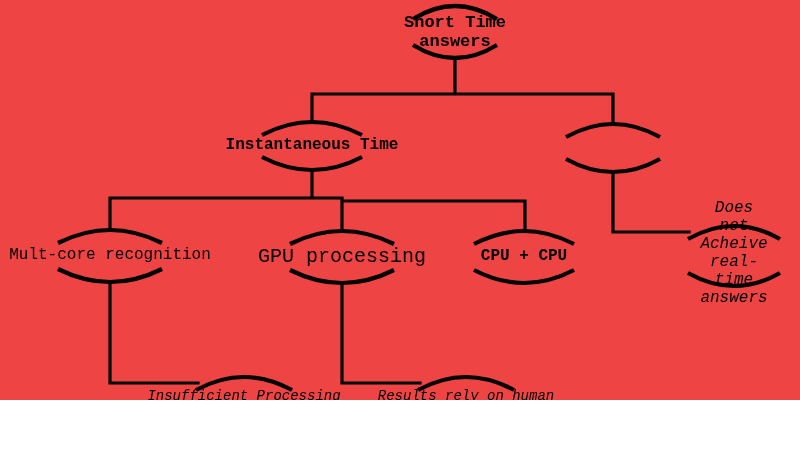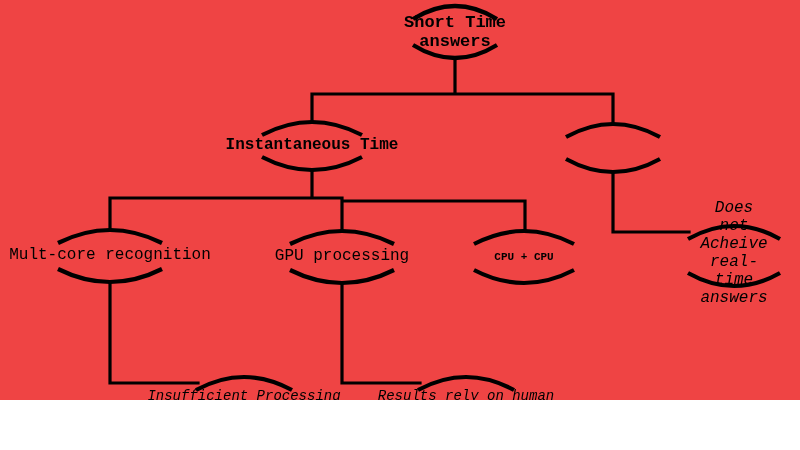--- a/index.html
+++ b/index.html
@@ -73,21 +73,21 @@
       <path class="arc" d="M 688 273 Q 734 299 780 273"></path>
       <path class="arc" d="M 196 390 Q 244 364 292 390"></path>
       <path class="arc" d="M 196 424 Q 244 450 292 424"></path>
       <path class="arc" d="M 418 390 Q 466 364 514 390"></path>
       <path class="arc" d="M 418 424 Q 466 450 514 424"></path>
     </svg>
 <div class="node bold" style="left: 455px; top: 32px; font-size: 17px;">Short Time
 answers</div>
     <div class="node bold" style="left: 312px; top: 146px; font-size: 16px;">Instantaneous Time</div>
     <div class="node" style="left: 110px; top: 256px; font-size: 16px;">Mult-core recognition</div>
-    <div class="node" style="left: 342px; top: 257px; font-size: 16px;">GPU processing</div>
-    <div class="node bold" style="left: 524px; top: 257px; font-size: 11px;">CPU + CPU</div>
+    <div class="node" style="left: 342px; top: 257px; font-size: 20px;">GPU processing</div>
+    <div class="node bold" style="left: 524px; top: 257px; font-size: 16px;">CPU + CPU</div>
     <div class="node italic" style="left: 734px; top: 254px; font-size: 16px;">Does not Acheive
 real-time answers</div>
     <div class="node italic" style="left: 466px; top: 405px; font-size: 14px;">Results rely on human
 eyes color recognition</div>
     <div class="node italic" style="left: 244px; top: 405px; font-size: 14px;">Insufficient Processing
 Capabilities</div>
   </div>
 
 </body></html>

